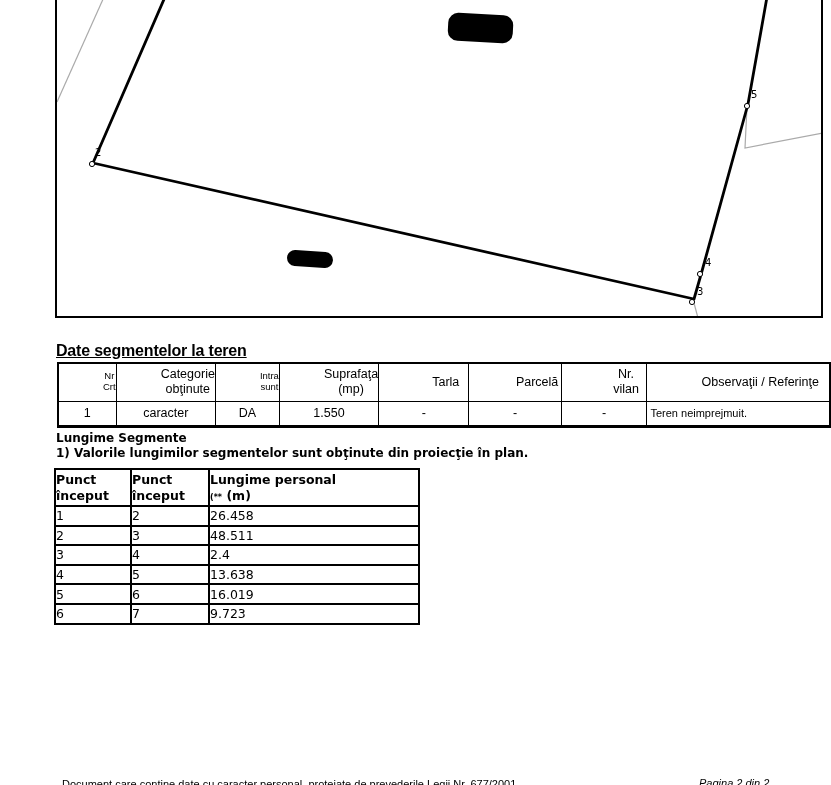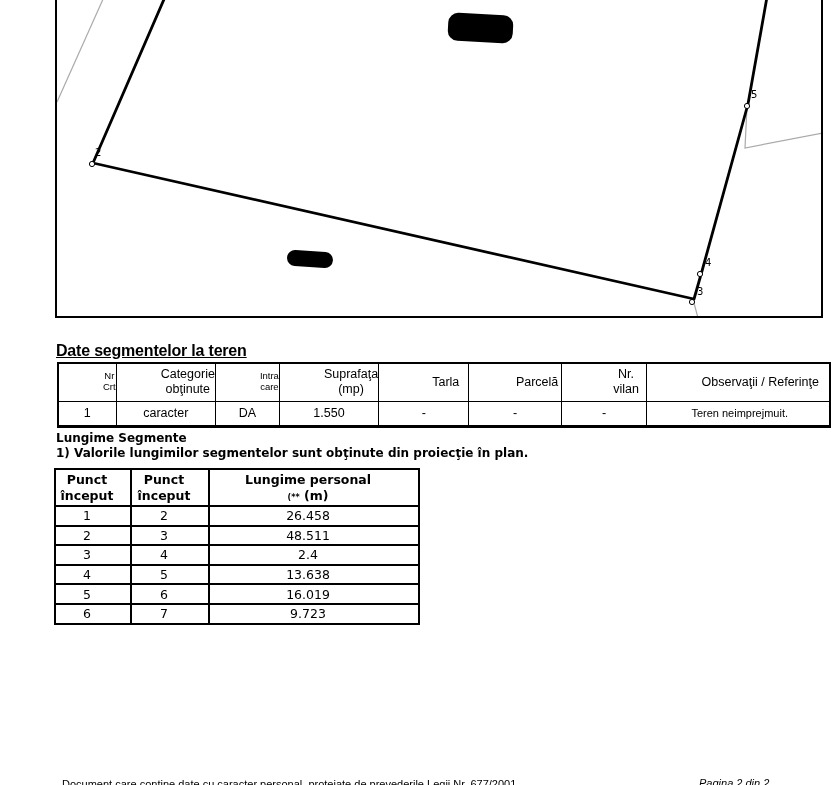--- a/index.html
+++ b/index.html
@@ -45,30 +45,30 @@
     border:2px solid #000; border-bottom:3px solid #000;
     font-size:12.5px;
   }
   .t1 th, .t1 td {
     border:1px solid #000; text-align:center; vertical-align:middle;
     font-weight:normal; overflow:hidden;
   }
   .t1 th { height:38px; line-height:1.2;padding-left:44px; }
   .t1 td { height:25px; }
   .t1 .small { font-size:9.5px; line-height:1.15; }
-  .t1 td.obs { text-align:center; font-size:11px; padding-left:3px; }
+  .t1 td.obs { text-align:left; font-size:11px; padding-left:3px; }
 
   
   .t2 {
     position:absolute; left:54px; top:468px;
     border:2px solid #000;
     font-family:"DejaVu Sans", sans-serif; font-size:12.5px;
   }
   .t2 th, .t2 td {
-    border:2px solid #000; text-align:center; vertical-align:middle;
+    border:2px solid #000; text-align:left; vertical-align:middle;
     padding-right:12px; overflow:hidden;
   }
   .t2 th { height:37px; font-weight:bold; line-height:1.25; }
   .t2 td { height:19.6px; }
   .t2 .marker { font-size:8px; font-weight:bold; }
 
   
   .footer-left {
     position:absolute; left:62px; top:778px; font-size:11px;
     white-space:nowrap;
@@ -123,21 +123,21 @@
     <th class="small">
       <div>Nr</div>
           <div>Crt</div>
     </th>
     <th>
       <div>Categorie</div>
           <div>obţinute</div>
     </th>
     <th class="small">
       <div>Intra</div>
-          <div>care</div>
+          <div>sunt</div>
     </th>
     <th>
       <div>Suprafaţa</div>
           <div>(mp)</div>
     </th>
     <th>
       <div>Tarla</div>
     </th>
     <th>
       <div>Parcelă</div>

